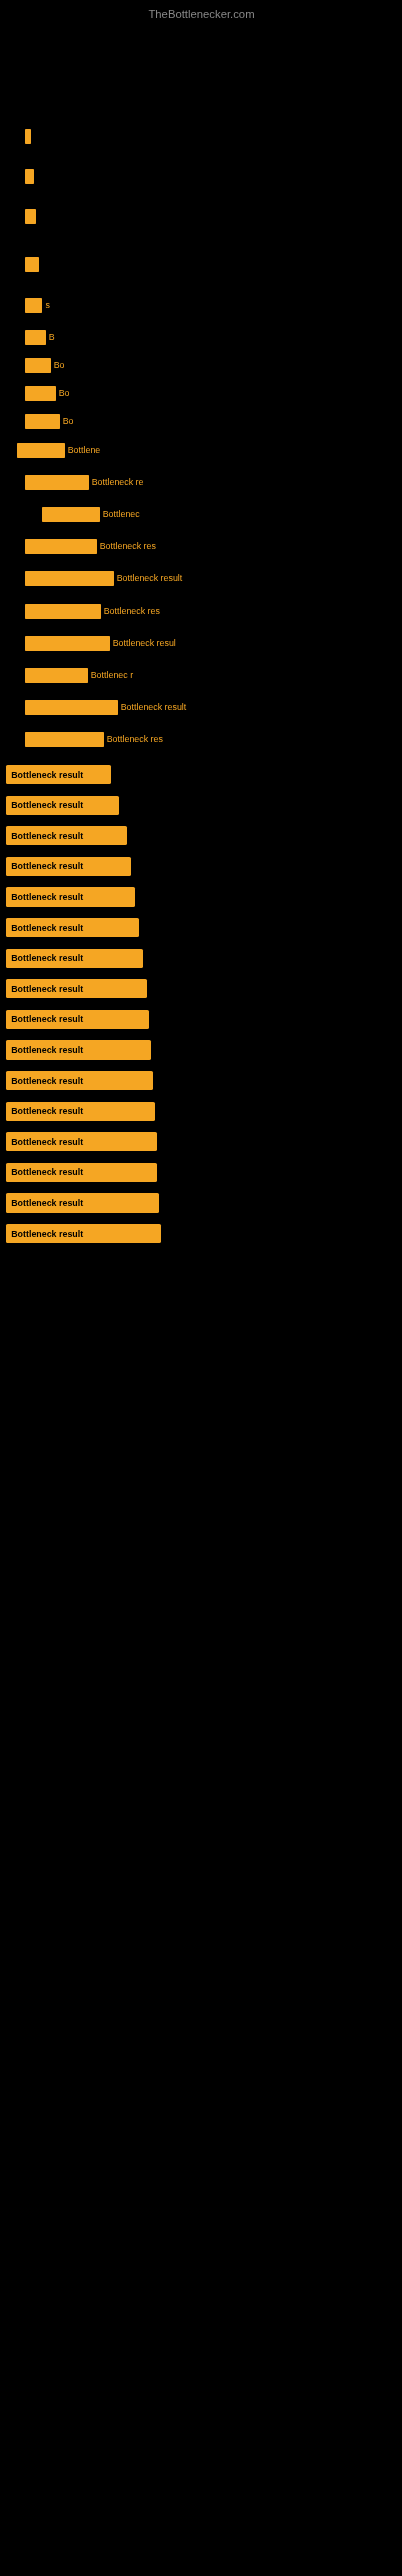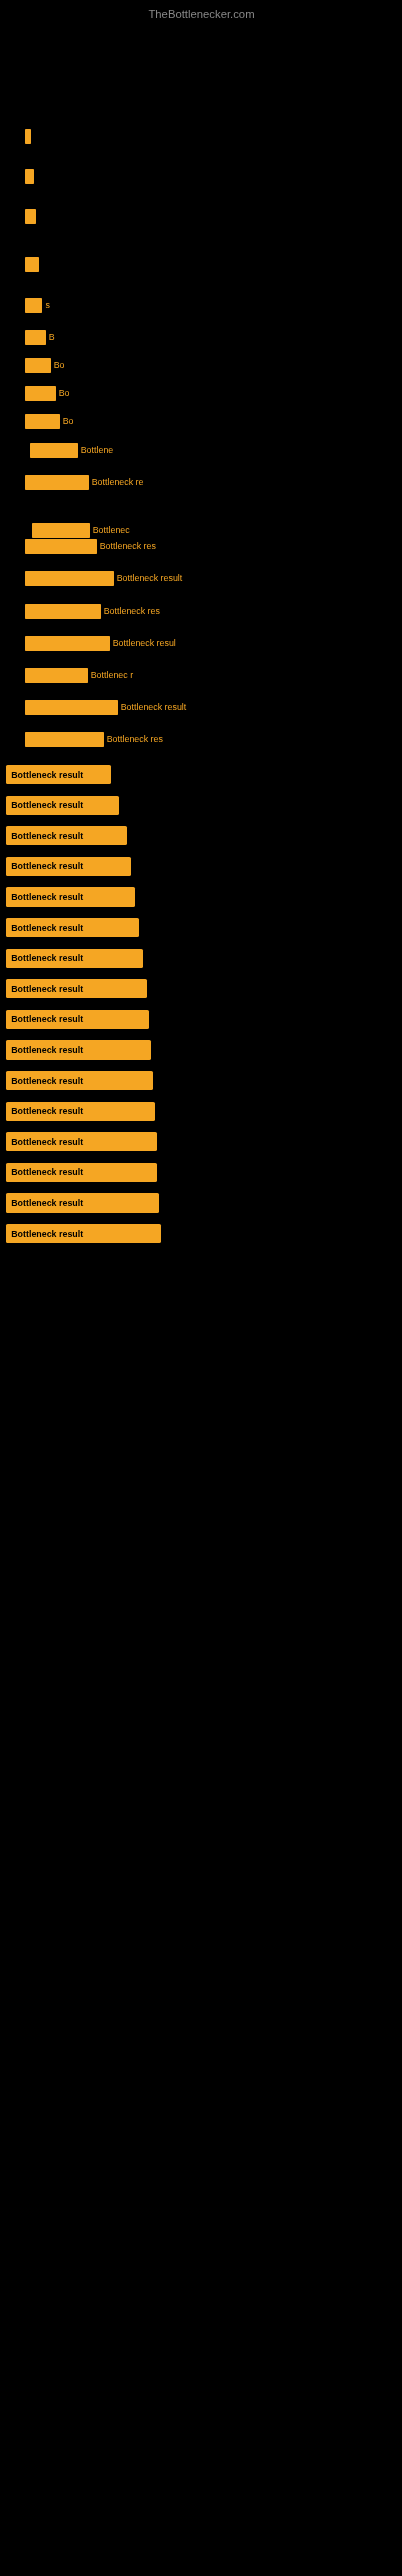--- a/index.html
+++ b/index.html
@@ -96,29 +96,29 @@
       <span class="bar-label">Bo</span>
     </div>
     <div class="bar-container" style="top: 362px; left: 8px;">
       <div class="bar" style="width: 31px;"></div>
       <span class="bar-label">Bo</span>
     </div>
     <div class="bar-container" style="top: 390px; left: 8px;">
       <div class="bar" style="width: 35px;"></div>
       <span class="bar-label">Bo</span>
     </div>
-    <div class="bar-container" style="top: 419px; left: 13px;">
+    <div class="bar-container" style="top: 419px; left: 0;">
       <div class="bar" style="width: 48px;"></div>
       <span class="bar-label">Bottlene</span>
     </div>
     <div class="bar-container" style="top: 451px; left: 8px;">
       <div class="bar" style="width: 64px;"></div>
       <span class="bar-label">Bottleneck re</span>
     </div>
-    <div class="bar-container" style="top: 483px; left: 15px; margin-top: 16px;">
+    <div class="bar-container" style="top: 483px; left: 25px;">
       <div class="bar" style="width: 58px;"></div>
       <span class="bar-label">Bottlenec</span>
     </div>
     <div class="bar-container" style="top: 515px; left: 8px;">
       <div class="bar" style="width: 72px;"></div>
       <span class="bar-label">Bottleneck res</span>
     </div>
     <div class="bar-container" style="top: 547px; left: 8px;">
       <div class="bar" style="width: 89px;"></div>
       <span class="bar-label">Bottleneck result</span>

